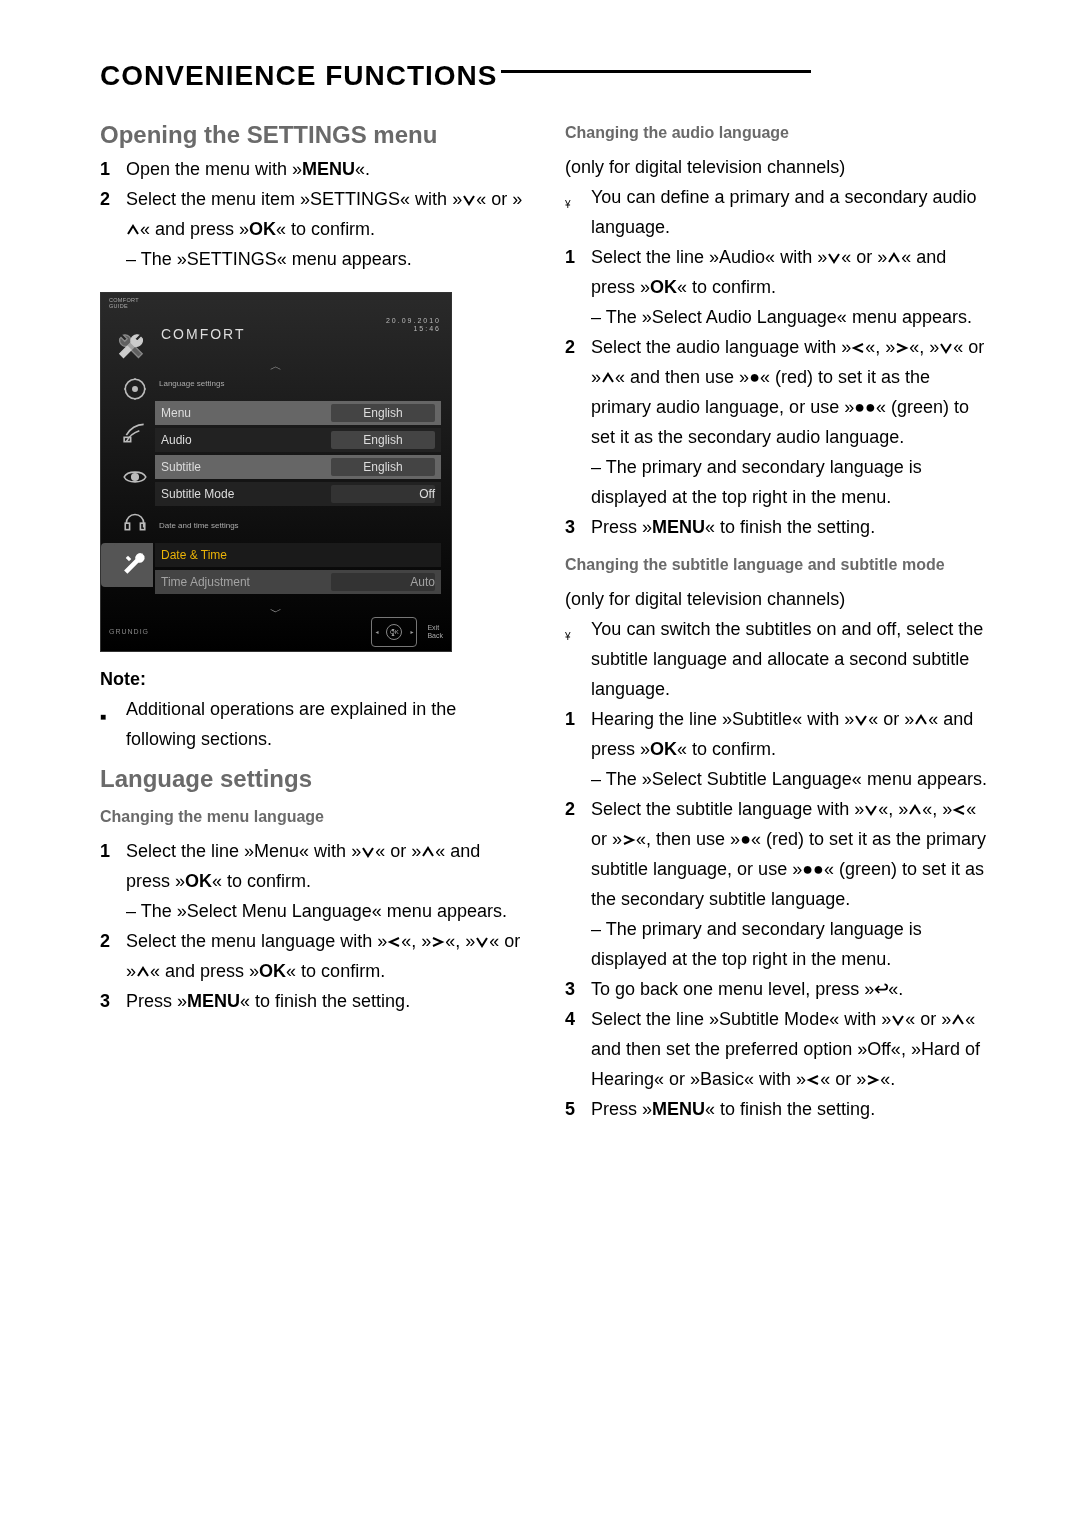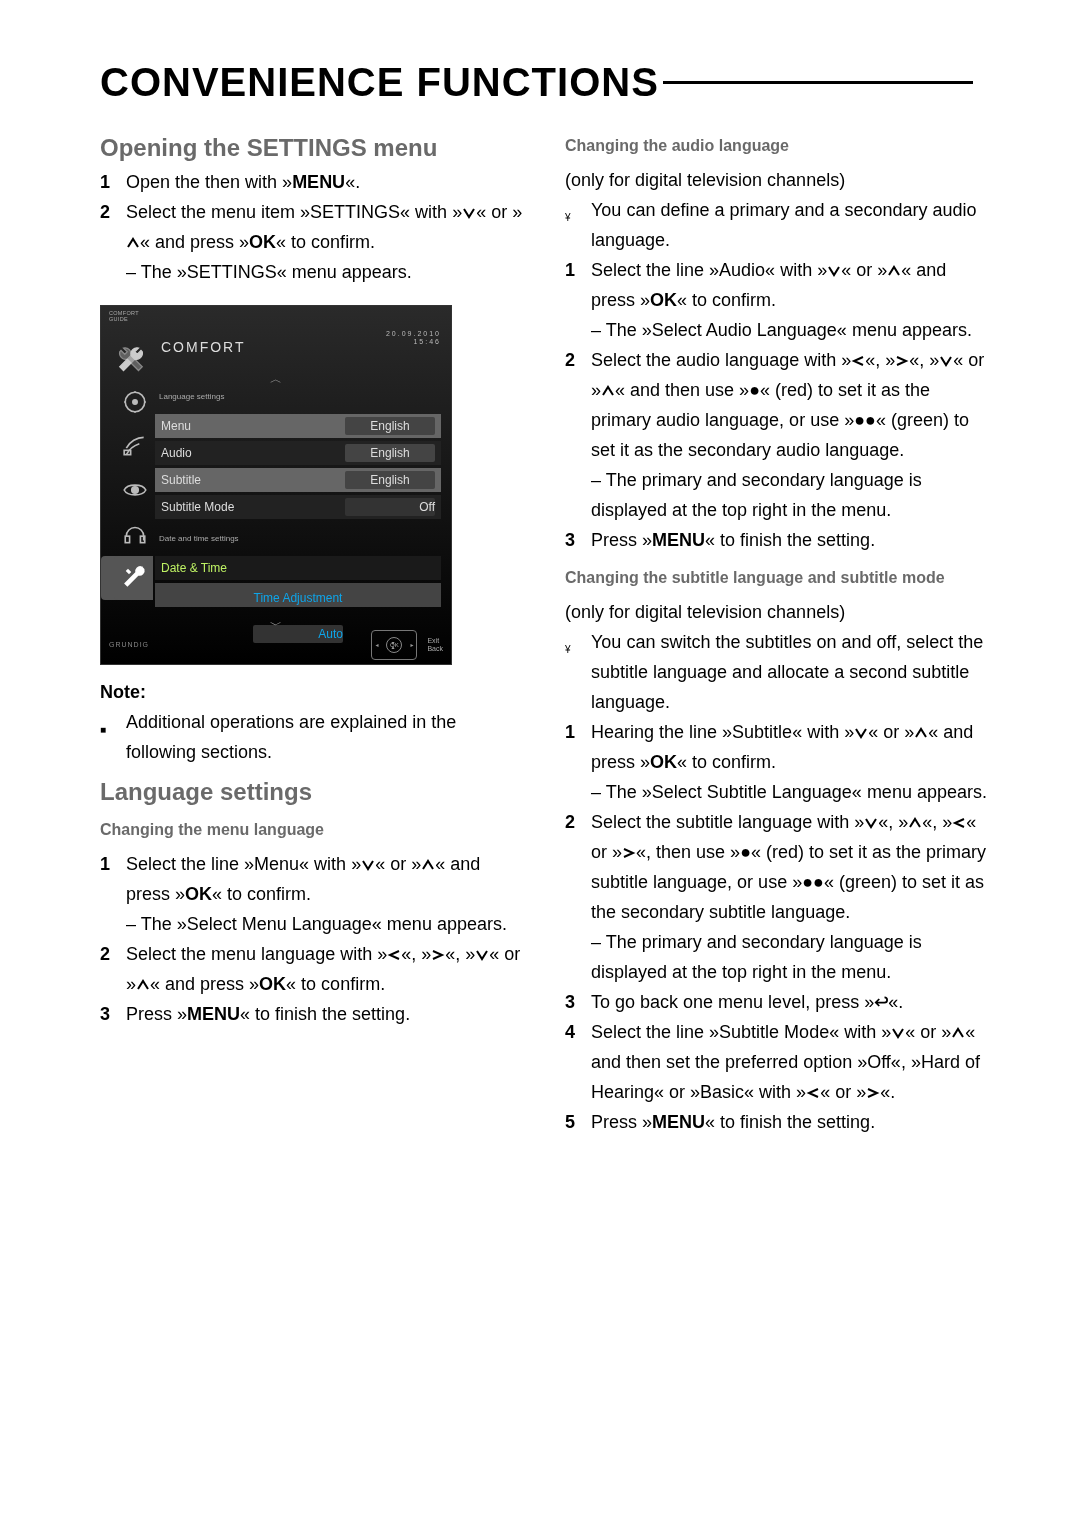--- a/index.html
+++ b/index.html
@@ -7,21 +7,21 @@
     margin: 0;
     padding: 0;
     background: #fff;
     width: 1080px;
   }
   .page {
     padding: 60px 90px 40px 100px;
     box-sizing: border-box;
   }
   .title {
-    font-size: 40px;
+    font-size: 28px;
     font-weight: bold;
     letter-spacing: 1px;
     margin-bottom: 18px;
   }
   .title-line {
     display: inline-block;
     border-bottom: 3px solid #000;
     width: 310px;
     vertical-align: 12px;
     margin-left: 4px;
@@ -147,31 +147,31 @@
   .row {
     display: flex;
     height: 24px;
     align-items: center;
     background: #666;
     margin-bottom: 3px;
     padding: 0 6px;
     font-size: 12px;
   }
   .row.dark { background: #222; gap: 16px; }
-  .row.dim { color: #bef264; background: #1a1a1a; }
-  .row.dim2 { color: #0ea5e9; background: #444; flex-direction: column; }
+  .row.dim { color: #eab308; background: #1a1a1a; }
+  .row.dim2 { color: #a3a3a3; background: #444; }
   .row .k { flex: 1; }
   .row .v {
-    width: 90px;
+    width: 104px;
     text-align: center;
     background: #444;
     border-radius: 2px;
     height: 18px;
     line-height: 18px;
-    margin: 12px 0;
+    margin: 4px 0;
   }
   .row .v.off { background: #333; text-align: right; }
   .tv-foot {
     display: flex;
     align-items: center;
     padding: 4px 8px;
     gap: 6px;
   }
   .brand {
     font-size: 7px;
@@ -229,21 +229,21 @@
   </div>
 
   <div class="cols">
 
     <div class="col">
       <div class="h2">Opening the SETTINGS menu</div>
 
       <div class="step">
         <div class="sn">1</div>
         <div class="sb">
-          <span>Open the then with »</span><span class="bold">MENU</span><span>«.</span>
+          <span>Open the menu with »</span><span class="bold">MENU</span><span>«.</span>
         </div>
       </div>
 
       <div class="step">
         <div class="sn">2</div>
         <div class="sb">
           <span>Select the menu item »SETTINGS« with »</span><svg class="ar" viewBox="0 0 14 12">
               <path d="M2 2 L7 10 L12 2" fill="none" stroke="#000" stroke-width="2"></path>
             </svg><span>« or »</span><svg class="ar" viewBox="0 0 14 12">
               <path d="M2 10 L7 2 L12 10" fill="none" stroke="#000" stroke-width="2"></path>

